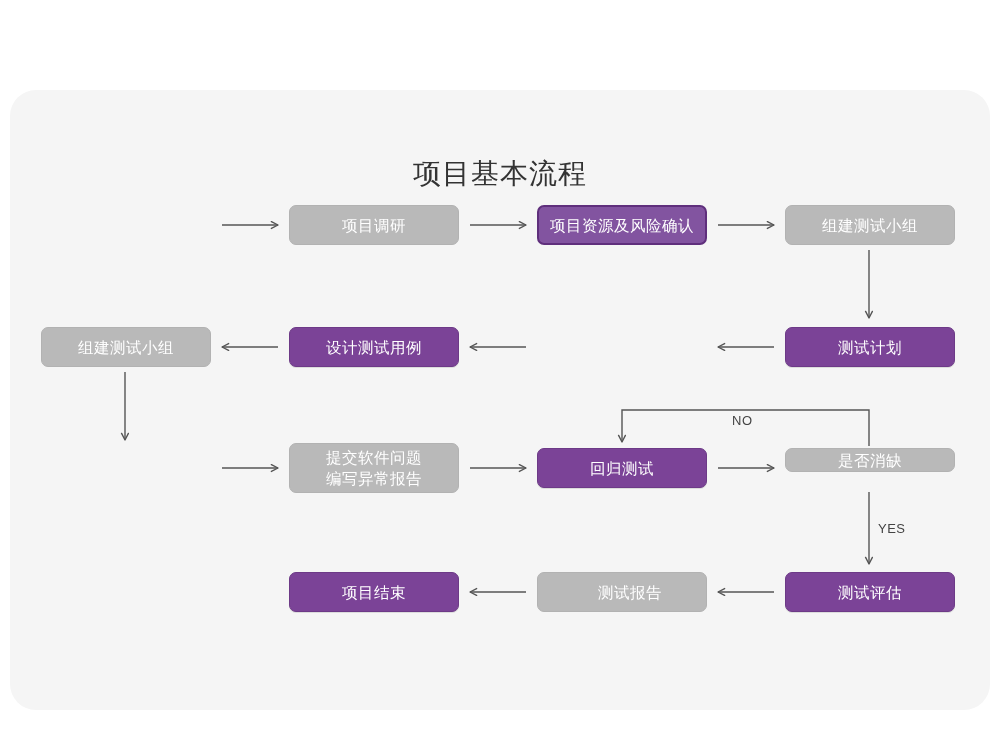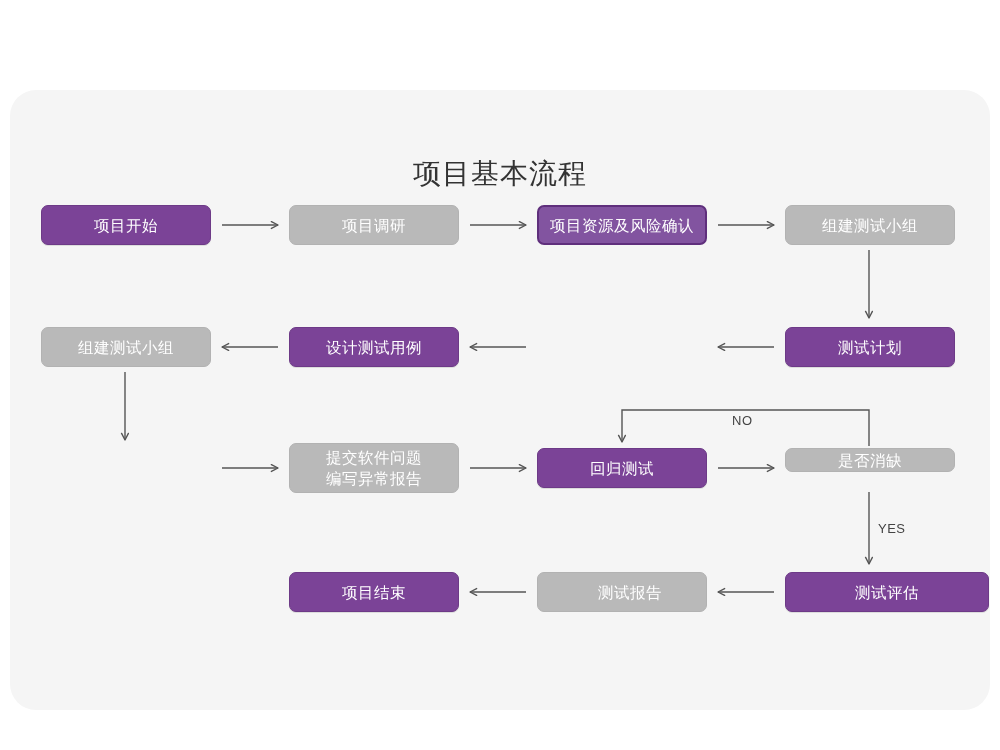--- a/index.html
+++ b/index.html
@@ -122,33 +122,32 @@
       <line x1="869" y1="492" x2="869" y2="564" marker-end="url(#ah)"></line>
 
       <line x1="774" y1="592" x2="718" y2="592" marker-end="url(#ah)"></line>
       <line x1="526" y1="592" x2="470" y2="592" marker-end="url(#ah)"></line>
     </g>
   </svg>
 
   <div class="edge-label" style="left:732px; top:413px;">NO</div>
   <div class="edge-label" style="left:878px; top:521px;">YES</div>
 
-  <div class="node purple" style="left:41px; top:205px; width:170px; height:40px;">项目开始</div>
   <div class="node gray" style="left:289px; top:205px; width:170px; height:40px;">项目调研</div>
   <div class="node purple-outline" style="left:537px; top:205px; width:170px; height:40px;">项目资源及风险确认</div>
   <div class="node gray" style="left:785px; top:205px; width:170px; height:40px;">组建测试小组</div>
 
   <div class="node gray" style="left:41px; top:327px; width:170px; height:40px;">组建测试小组</div>
   <div class="node purple" style="left:289px; top:327px; width:170px; height:40px;">设计测试用例</div>
   <div class="node purple" style="left:785px; top:327px; width:170px; height:40px;">测试计划</div>
 
   <div class="node gray" style="left:289px; top:443px; width:170px; height:50px; flex-direction:column;">
     <span>提交软件问题</span>
     <span>编写异常报告</span>
   </div>
   <div class="node purple" style="left:537px; top:448px; width:170px; height:40px;">回归测试</div>
   <div class="node gray" style="left:785px; top:448px; width:170px; height:24px;">是否消缺</div>
 
   <div class="node purple" style="left:289px; top:572px; width:170px; height:40px;">项目结束</div>
   <div class="node gray" style="left:537px; top:572px; width:170px; height:40px;padding-left:16px;">测试报告</div>
-  <div class="node purple" style="left:785px; top:572px; width:204px; height:40px;">测试评估</div>
+  <div class="node purple" style="left:785px; top:572px; width:170px; height:40px;">测试评估</div>
 
 </div>
 
 </body></html>

